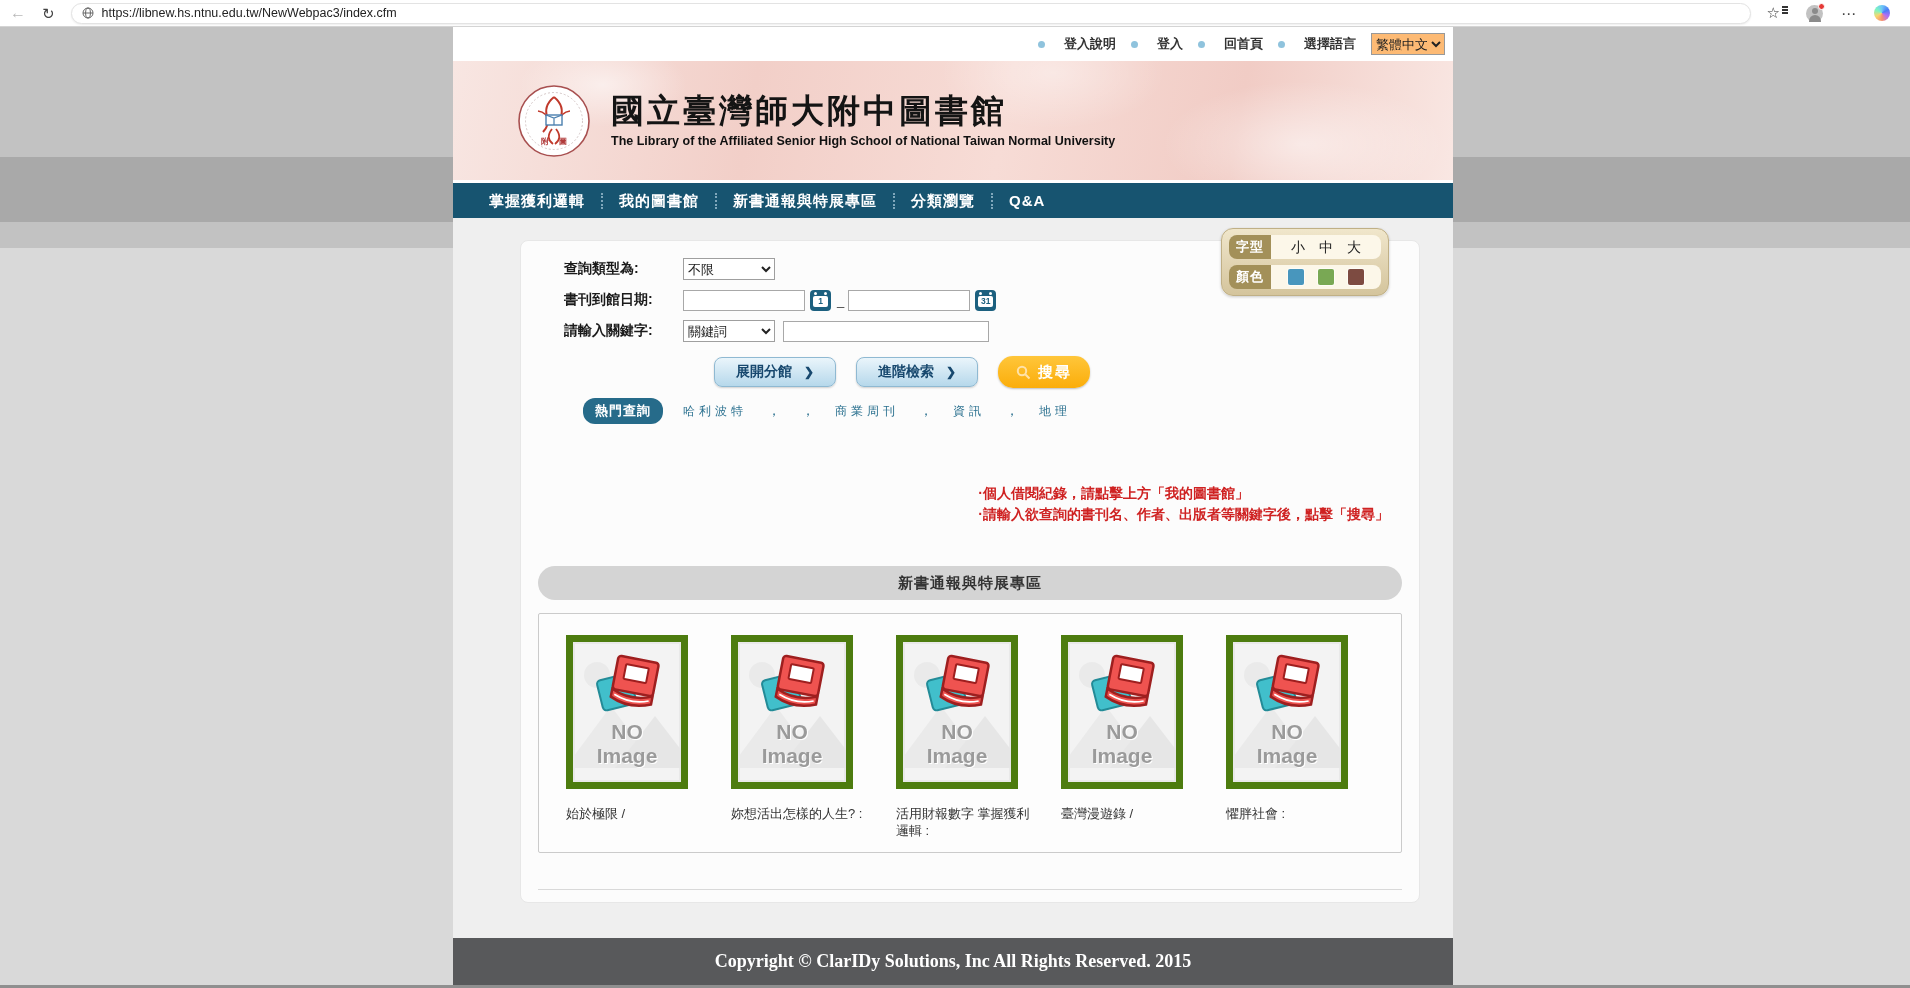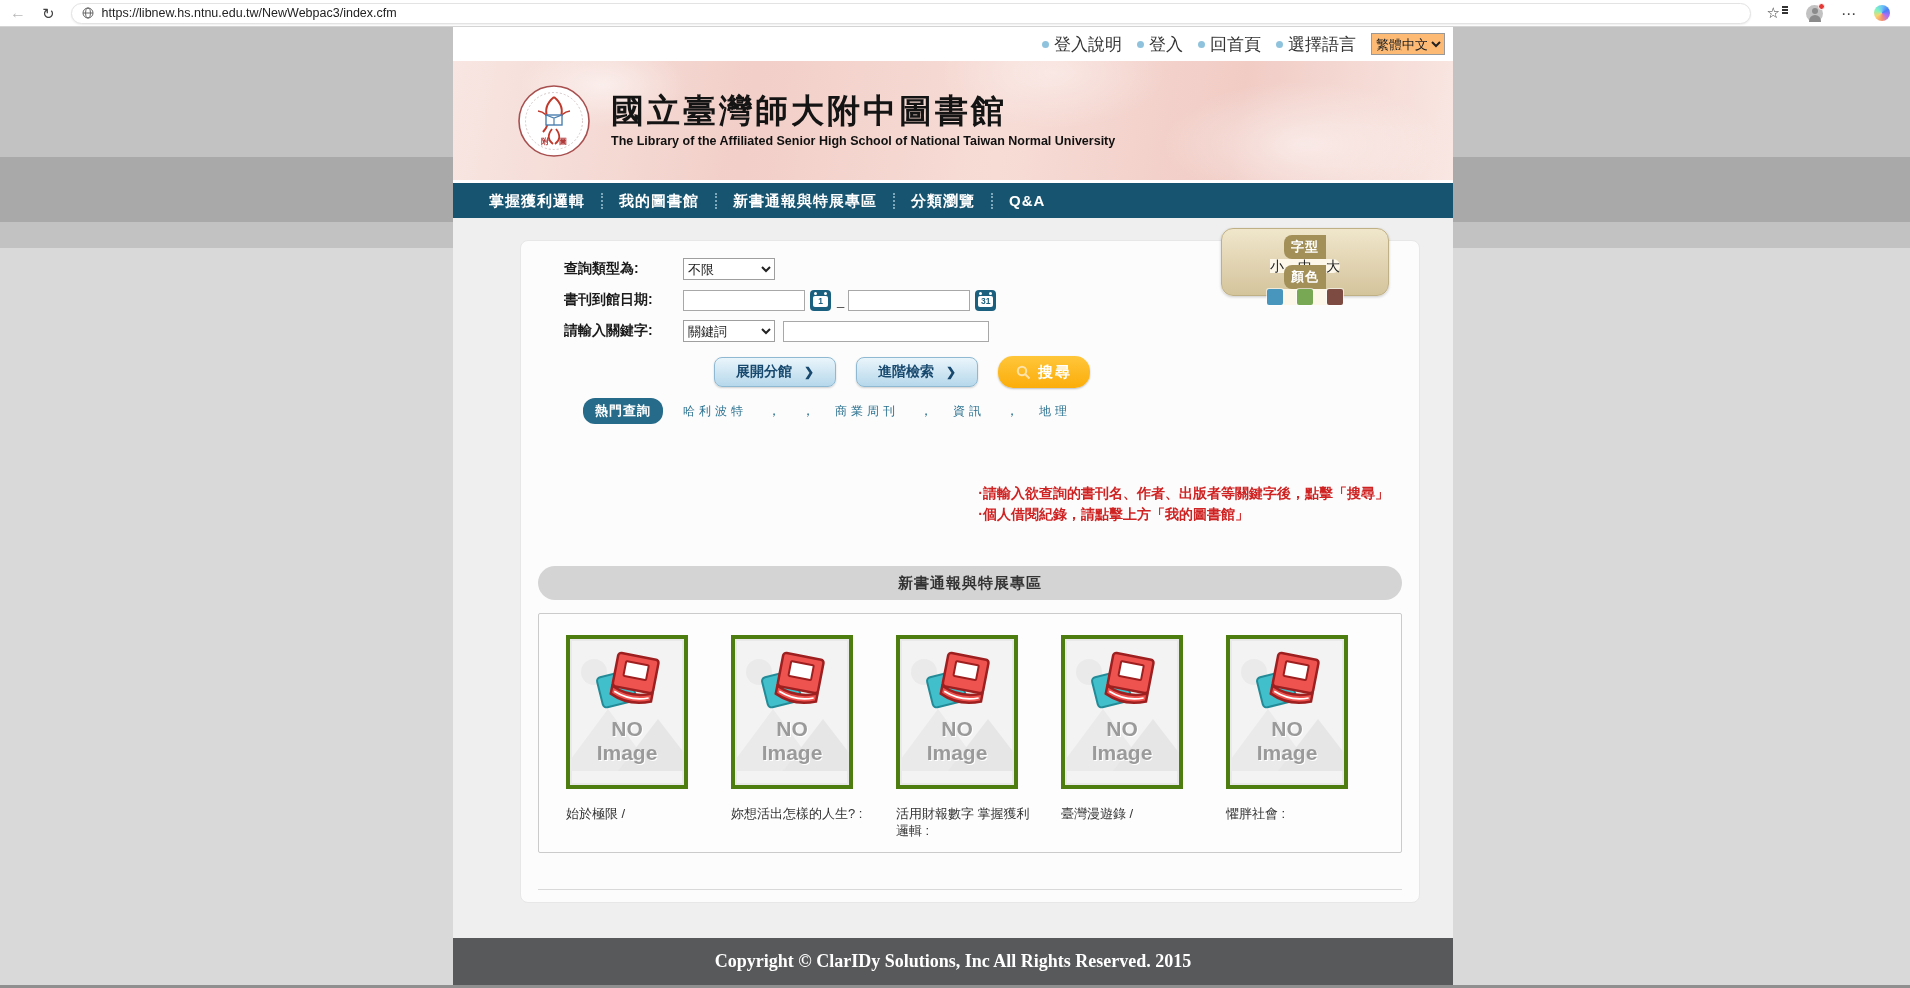--- a/index.html
+++ b/index.html
@@ -45,21 +45,21 @@
   .band-d{ height:737px; background:#d9d9d9; }
   .band-e{ height:3px;   background:#8f8f8f; }
 
   
   .column{ position:relative; z-index:1; width:1000px; margin-left:453px; height:958px;
            display:flex; flex-direction:column; }
 
   
   .utility{ height:34px; background:#fff; display:flex; align-items:center;
             justify-content:flex-end; gap:15px; padding-right:8px; }
-  .u-link{ font-size:17px; font-weight:normal; color:#333; display:flex; align-items:center; gap:5px; cursor:pointer; }
+  .u-link{ font-size:13px; font-weight:bold; color:#333; display:flex; align-items:center; gap:19px; cursor:pointer; }
   .bullet{ width:7px; height:7px; border-radius:50%; background:#8fc3dd; display:inline-block; }
   .lang-select{ height:22px; font-size:13px; border:1px solid #999; background:#fdba74; color:#222; }
 
   
   .hdr{
     height:119px; position:relative; overflow:hidden;
     background:
       radial-gradient(120px 60px at 15% 20%, rgba(255,255,255,.55), rgba(255,255,255,0) 70%),
       radial-gradient(200px 90px at 85% 70%, rgba(255,255,255,.5), rgba(255,255,255,0) 70%),
       radial-gradient(160px 80px at 60% 10%, rgba(255,255,255,.4), rgba(255,255,255,0) 70%),
@@ -80,21 +80,21 @@
 
   
   .main{ flex:1; background:#efefef; }
   .card{ width:900px; height:663px; margin:22px 0 0 67px; background:#fcfcfc;
          border:1px solid #e7e7e7; border-radius:8px; position:relative; padding-top:17px; }
 
   
   .fpanel{ position:absolute; top:-13px; right:30px; width:168px; z-index:3;
            background:linear-gradient(#f0e6cb,#d4c49c); border:1px solid #c0b086;
            border-radius:12px; padding:6px 7px; box-shadow:0 1px 3px rgba(0,0,0,.2); }
-  .fp-row{ display:flex; align-items:center; height:24px;flex-direction:column; }
+  .fp-row{ display:flex; align-items:center; height:24px; }
   .fp-row + .fp-row{ margin-top:6px; }
   .fp-chip{ width:42px; height:24px; background:#a39059; color:#fff; font-size:13px; font-weight:bold;
             text-align:center; line-height:24px; border-radius:8px 0 0 8px; letter-spacing:1px; }
   .fp-pill{ flex:1; height:24px; background:#fcf7e9; border-radius:0 8px 8px 0;
             display:flex; align-items:center; justify-content:center; gap:14px; }
   .fp-size{ font-size:14px; color:#222; cursor:pointer; line-height:1; }
   .fp-color{ width:16px; height:16px; border-radius:2px; cursor:pointer; box-shadow:0 0 0 1px rgba(255,255,255,.6); }
 
   
   .form-row{ display:flex; align-items:center; margin:0 0 9px 43px; height:22px; }
@@ -133,21 +133,21 @@
   
   .notes{ width:fit-content; margin:60px 30px 0 auto; font-size:14px; font-weight:bold;
           color:#cf2222; line-height:21px; text-align:left; height:42px; }
 
   
   .section-bar{ margin:41px auto 0; width:864px; height:34px; background:#d4d4d4; border-radius:17px;
                 text-align:center; line-height:34px; font-size:15px; font-weight:bold; color:#333; letter-spacing:1px; }
   .books-box{ margin:13px auto 0; width:864px; height:240px; border:1px solid #cbcbcb; background:#fdfdfd;
               border-radius:2px; padding:21px 0 0 27px; display:flex; }
   .book-cell{ width:150px; margin-right:15px; }
-  .cover{ width:122px; height:154px; border:4px solid #4d7c0f; background:#f3f3f3; position:relative;
+  .cover{ width:122px; height:154px; border:7px solid #4d7c0f; background:#f3f3f3; position:relative;
           box-shadow:inset 0 0 0 2px #e9e9e9; display:flex; flex-direction:column; align-items:center;
           overflow:hidden; cursor:pointer; }
   .wm-circle{ position:absolute; left:11px; top:20px; width:26px; height:26px; border-radius:50%; background:#eaeaea; }
   .wm-tri-l{ position:absolute; bottom:14px; left:-8px; width:0; height:0;
              border-left:46px solid transparent; border-right:46px solid transparent; border-bottom:62px solid #eaeaea; }
   .wm-tri-r{ position:absolute; bottom:14px; right:-14px; width:0; height:0;
              border-left:40px solid transparent; border-right:40px solid transparent; border-bottom:52px solid #e6e6e6; }
   .book-icon{ margin-top:12px; position:relative; z-index:2; }
   .noimg{ position:relative; z-index:2; text-align:center; margin-top:2px;
           font-weight:bold; color:#9a9a9a; text-shadow:1px 1px 0 #fff; line-height:1.15; }
@@ -329,22 +329,22 @@
           <span class="hot-sep">，</span>
           <span class="hot-sep">，</span>
           <span class="hot-link">商業周刊</span>
           <span class="hot-sep">，</span>
           <span class="hot-link">資訊</span>
           <span class="hot-sep">，</span>
           <span class="hot-link">地理</span>
         </div>
 
         <div class="notes">
+          <div>·個人借閱紀錄，請點擊上方「我的圖書館」</div>
           <div>·請輸入欲查詢的書刊名、作者、出版者等關鍵字後，點擊「搜尋」</div>
-          <div>·個人借閱紀錄，請點擊上方「我的圖書館」</div>
         </div>
 
         <div class="section-bar">新書通報與特展專區</div>
 
         <div class="books-box">
 
         <div class="book-cell">
             <div class="cover">
               <span class="wm-circle"></span>
               <span class="wm-tri-l"></span>

